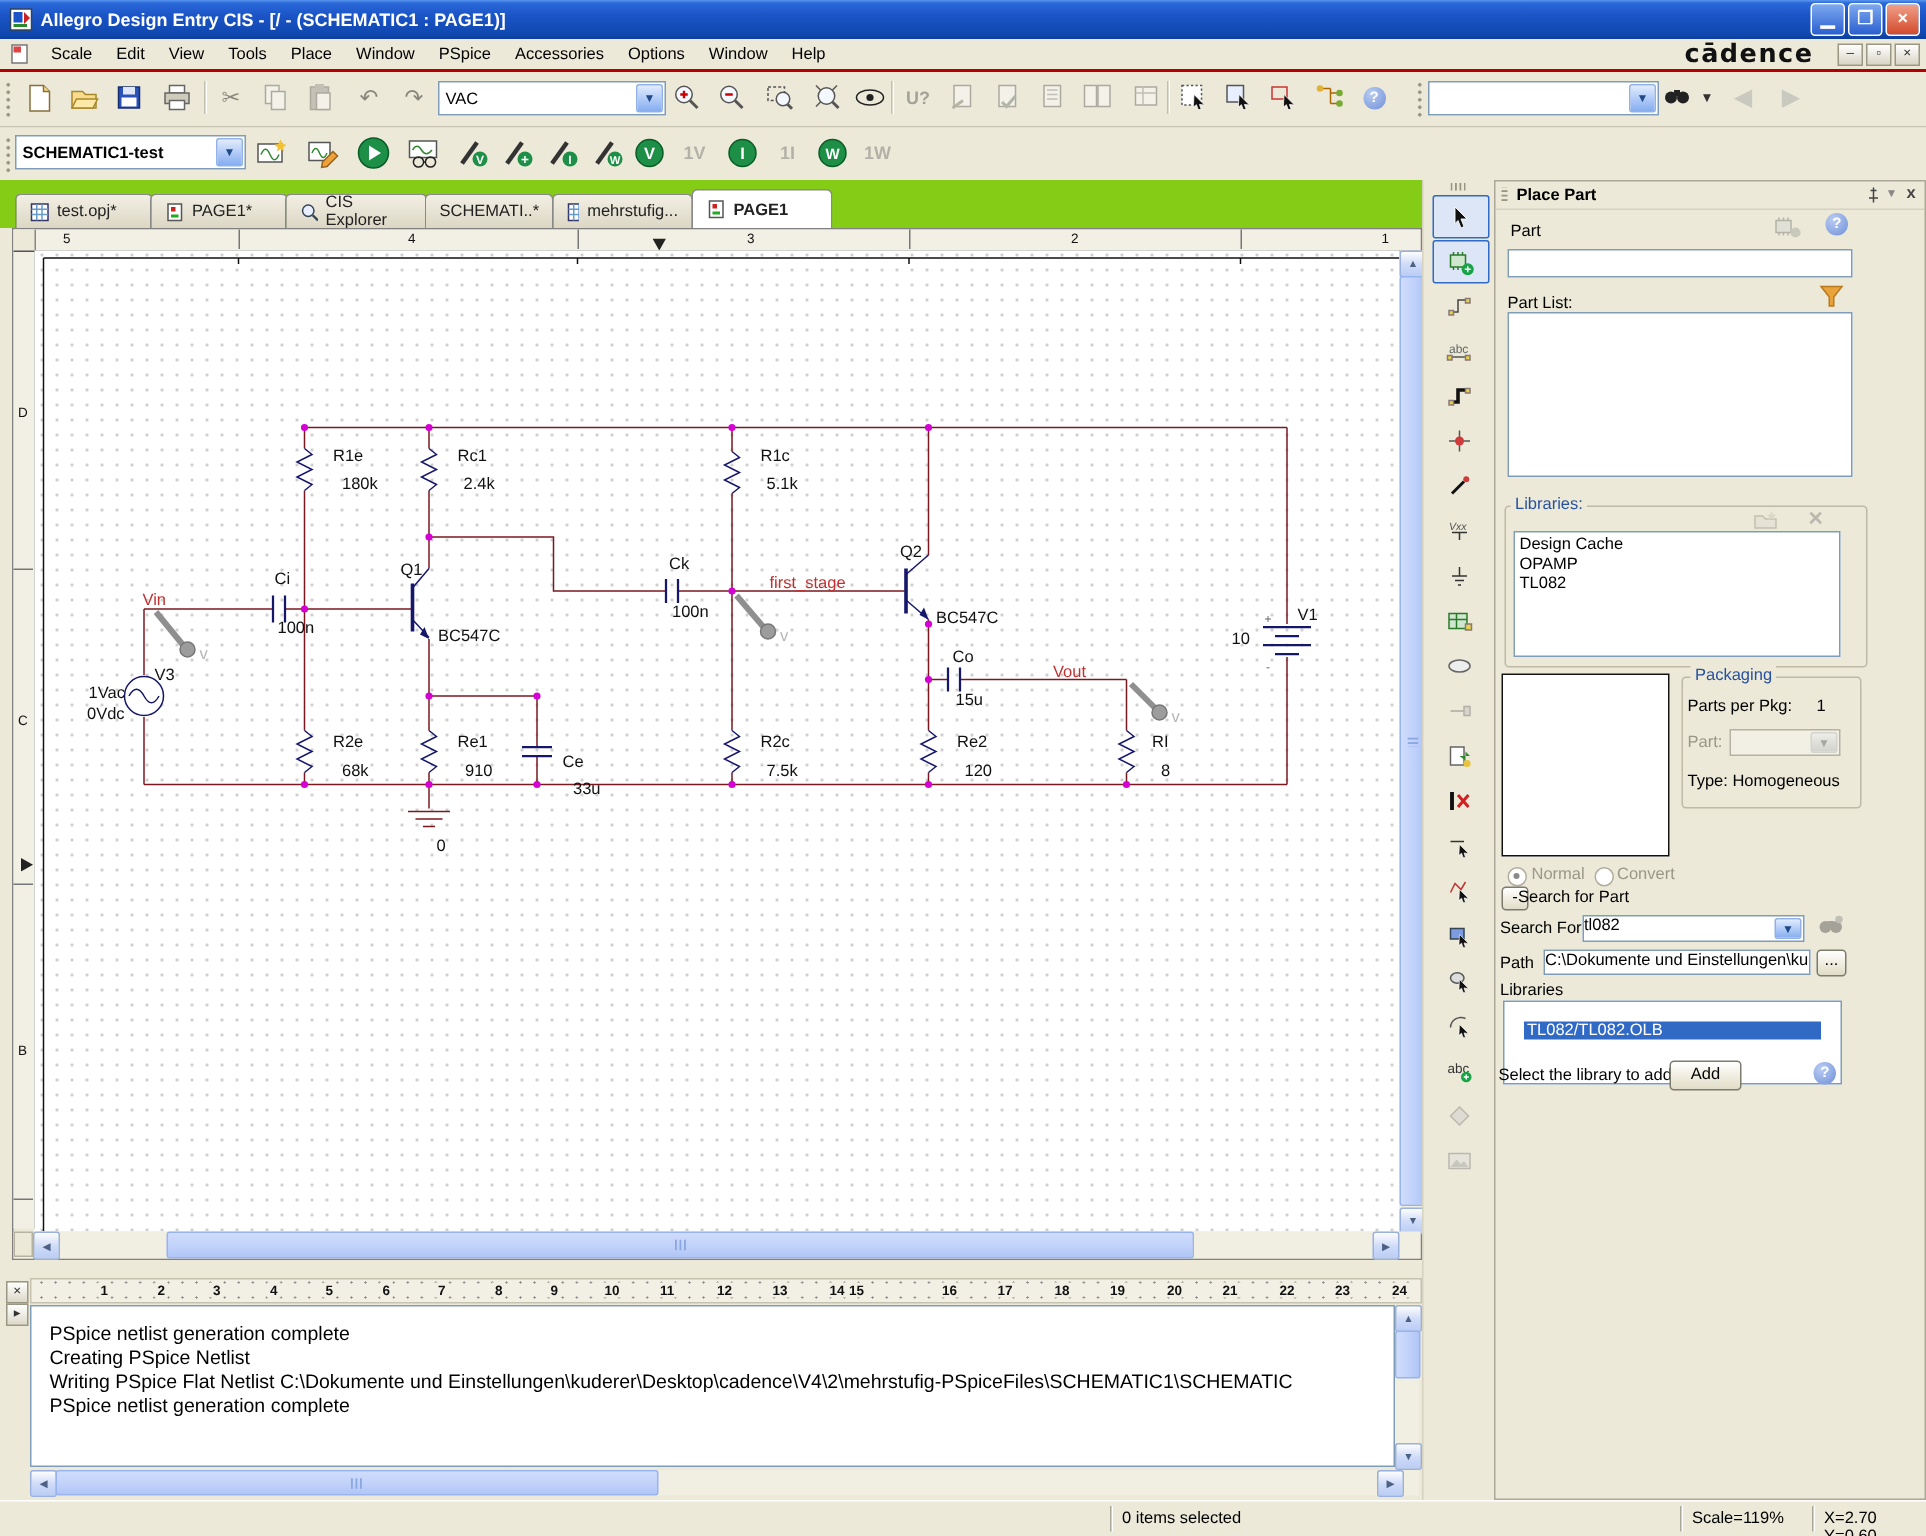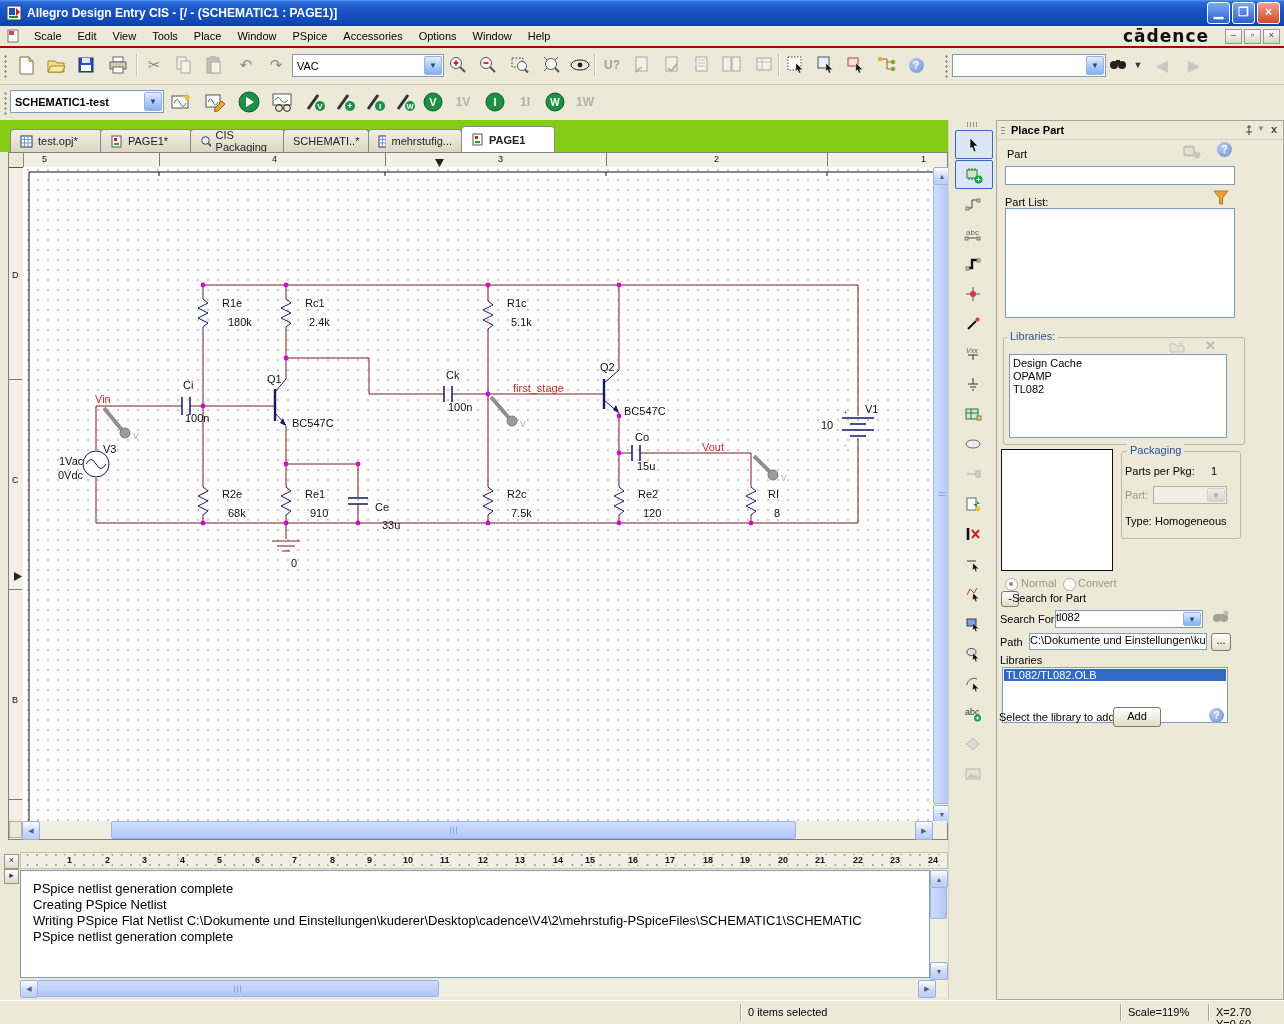--- a/index.html
+++ b/index.html
@@ -421,21 +421,21 @@
         <rect x="4" y="3" width="3" height="3" fill="#c22"></rect>
         <rect x="4" y="8" width="5" height="2" fill="#2a2"></rect>
       </svg>
     <span>PAGE1*</span>
     </div>
   <div class="tab" style="left:190px;width:75px">
     <svg width="13" height="13">
         <circle cx="5.5" cy="5.5" r="3.8" fill="#e8f0ff" stroke="#345"></circle>
         <path d="M8.5 8.5l3.5 3.5" stroke="#345" stroke-width="1.6"></path>
       </svg>
-    <span>CIS Packaging</span>
+    <span>CIS Explorer</span>
     </div>
   <div class="tab" style="left:283px;width:66px">
     <span>SCHEMATI..*</span>
     </div>
   <div class="tab" style="left:368px;width:74px">
     <svg width="13" height="13">
         <rect x="1" y="1" width="11" height="11" fill="#fff" stroke="#336"></rect>
         <path d="M1 4.5h11M1 8h11M4.5 1v11M8 1v11" stroke="#69c"></path>
       </svg>
     <span>mehrstufig...</span>
@@ -853,21 +853,21 @@
       <circle cx="6" cy="9" r="4" fill="#444"></circle>
       <circle cx="13" cy="9" r="4" fill="#444"></circle>
       <rect x="7.5" y="5" width="4" height="4" fill="#444"></rect>
       <circle cx="15" cy="4" r="2.5" fill="#888"></circle>
     </svg>
   <span class="ab" style="left:3px;top:515px">Path</span>
   <div class="field" style="left:32px;top:512px;width:178px;height:17px;overflow:hidden;white-space:nowrap">
     <span>C:\Dokumente und Einstellungen\ku</span></div>
   <span class="xpbtn" style="left:214px;top:512px;width:18px;height:16px;line-height:12px">...</span>
   <span class="ab" style="left:3px;top:533px">Libraries</span>
-  <div class="field" style="left:5px;top:546px;width:226px;height:56px;padding:1px">
+  <div class="field" style="left:5px;top:546px;width:226px;height:56px;padding:13px">
     <div class="sel-row">TL082/TL082.OLB</div>
   </div>
   <span class="ab" style="left:2px;top:590px">Select the library to add</span>
   <span class="xpbtn" style="left:116px;top:586px;width:46px;height:18px;line-height:17px">Add</span>
   <span class="ab help" style="left:212px;top:587px">?</span>
 </div>
 
 <div class="ab logwin">
   <span class="smallbtn" style="left:4px;top:6px">×</span>
   <span class="smallbtn" style="left:4px;top:21px">▸</span>
@@ -879,21 +879,21 @@
     <b class="lrn" style="left:194px">5</b>
       <b class="lrn" style="left:232px">6</b>
     <b class="lrn" style="left:269px">7</b>
       <b class="lrn" style="left:307px">8</b>
     <b class="lrn" style="left:344px">9</b>
       <b class="lrn" style="left:380px">10</b>
     <b class="lrn" style="left:417px">11</b>
       <b class="lrn" style="left:455px">12</b>
     <b class="lrn" style="left:492px">13</b>
       <b class="lrn" style="left:530px">14</b>
-    <b class="lrn" style="left:562px">15</b>
+    <b class="lrn" style="left:543px">15</b>
       <b class="lrn" style="left:605px">16</b>
     <b class="lrn" style="left:642px">17</b>
       <b class="lrn" style="left:680px">18</b>
     <b class="lrn" style="left:717px">19</b>
       <b class="lrn" style="left:755px">20</b>
     <b class="lrn" style="left:792px">21</b>
       <b class="lrn" style="left:830px">22</b>
     <b class="lrn" style="left:867px">23</b>
       <b class="lrn" style="left:905px">24</b>
   </div>

